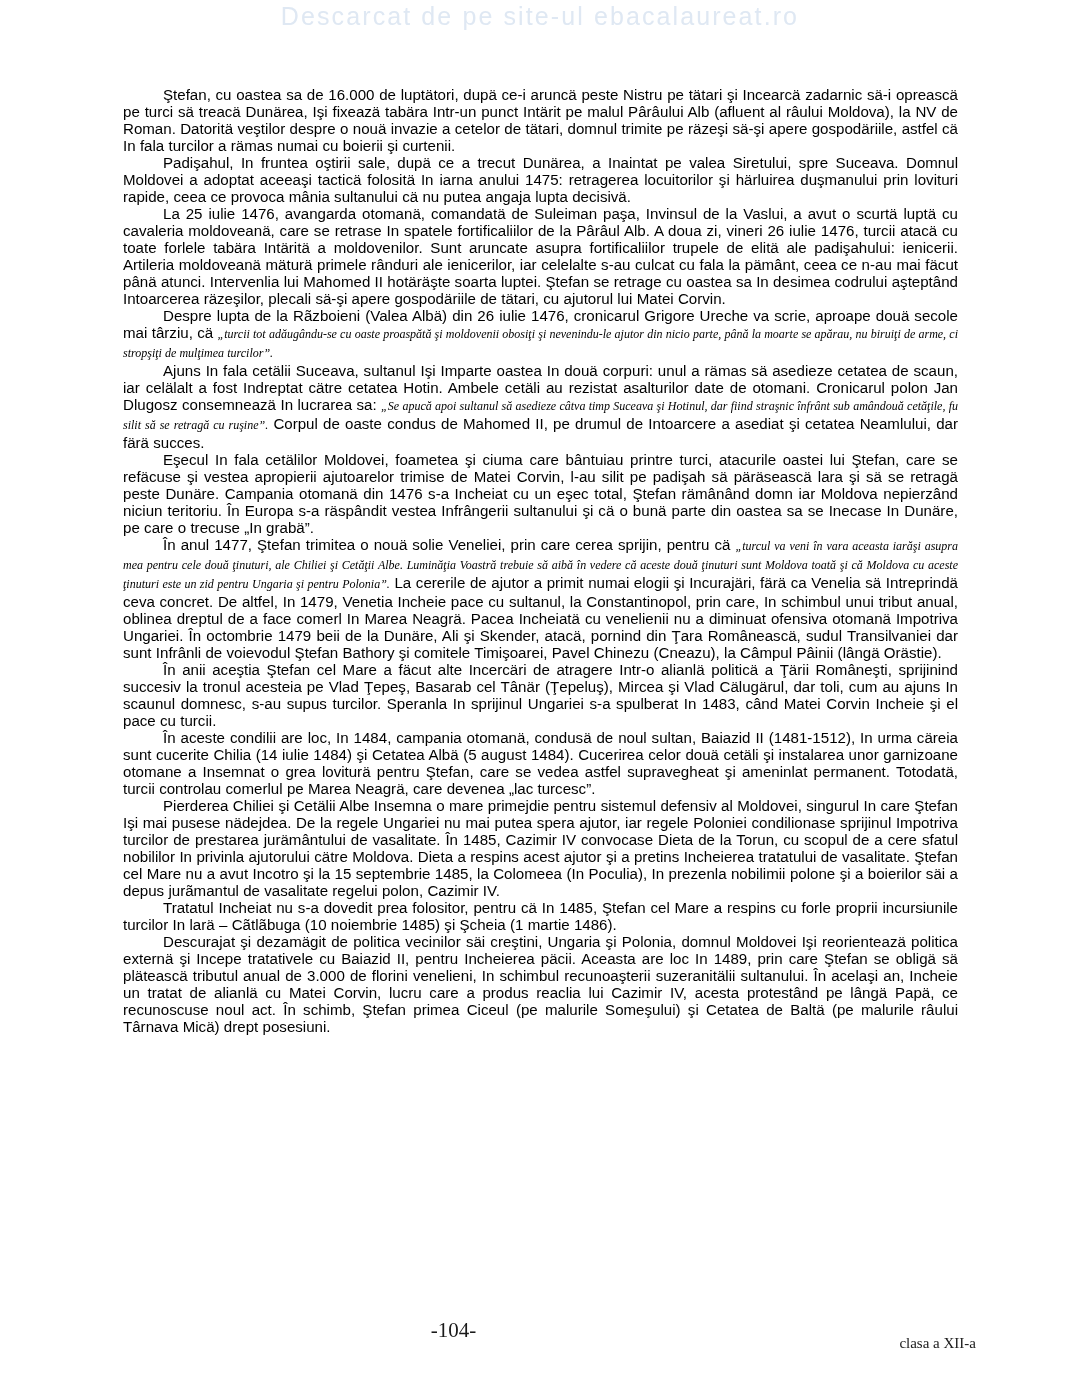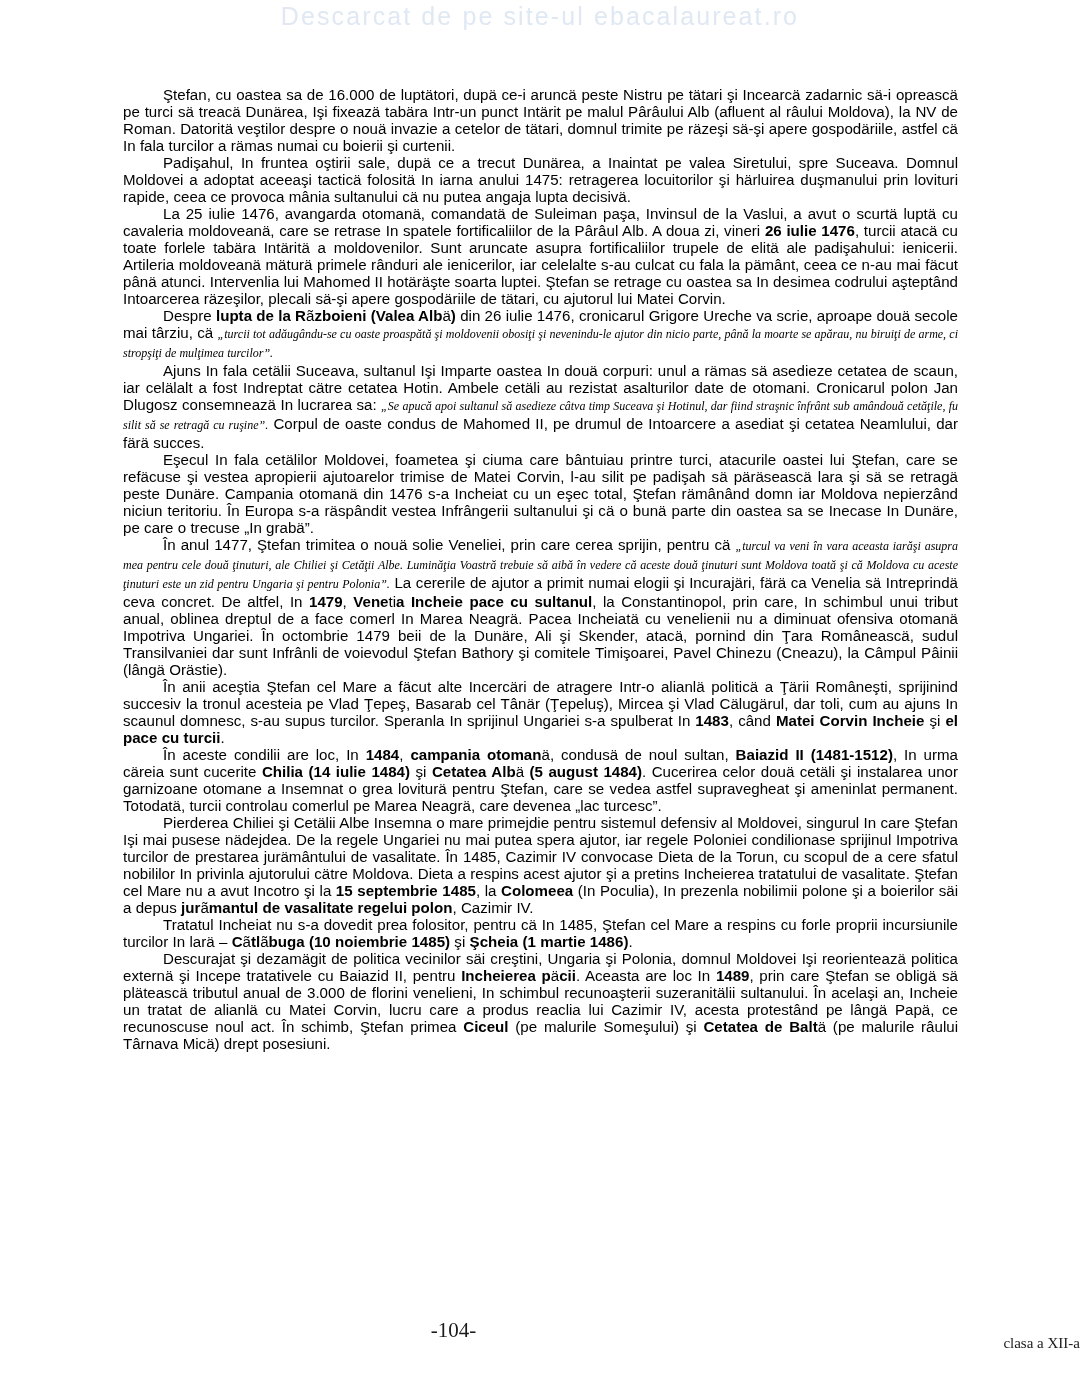--- a/index.html
+++ b/index.html
@@ -41,21 +41,21 @@
     margin: 0;
     padding: 0;
     text-align: justify;
     text-justify: inter-word;
     font-size: 15.1px;
     line-height: 17px;
     text-indent: 40px;
     word-spacing: 0.1px;
   }
 
-  b, strong { font-weight: bold; }
+  b, strong { font-weight: normal; }
 
   .quote {
     font-family: "Liberation Serif", serif;
     font-style: italic;
     font-size: 12px;
   }
 
   .nb { font-weight: normal; }
 
   .footer-page {
@@ -68,20 +68,21 @@
     font-size: 21px;
     color: #1a1a1a;
   }
 
   .footer-class {
     position: absolute;
     left: 0;
     top: 1335px;
     width: 1080px;
     text-align: right;
+    padding-right: 104px;
     box-sizing: border-box;
     font-family: "Liberation Serif", serif;
     font-size: 15px;
     color: #1a1a1a;
   }
 </style>
 </head>
 <body>
 
 <div class="watermark">Descarcat de pe site-ul ebacalaureat.ro</div>

